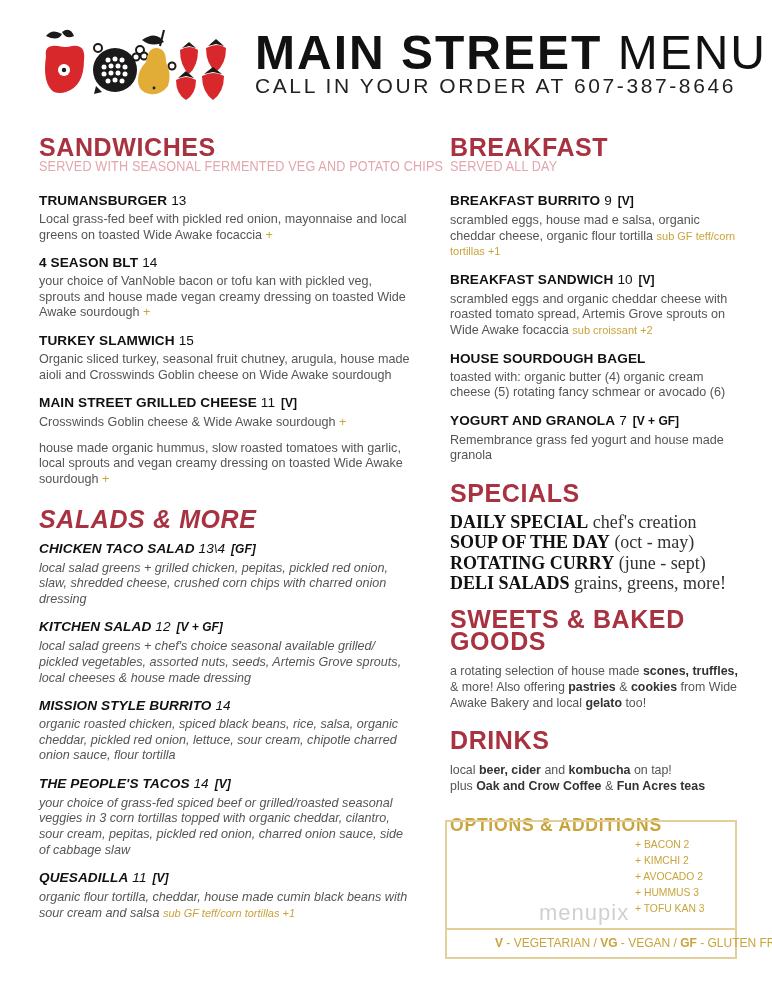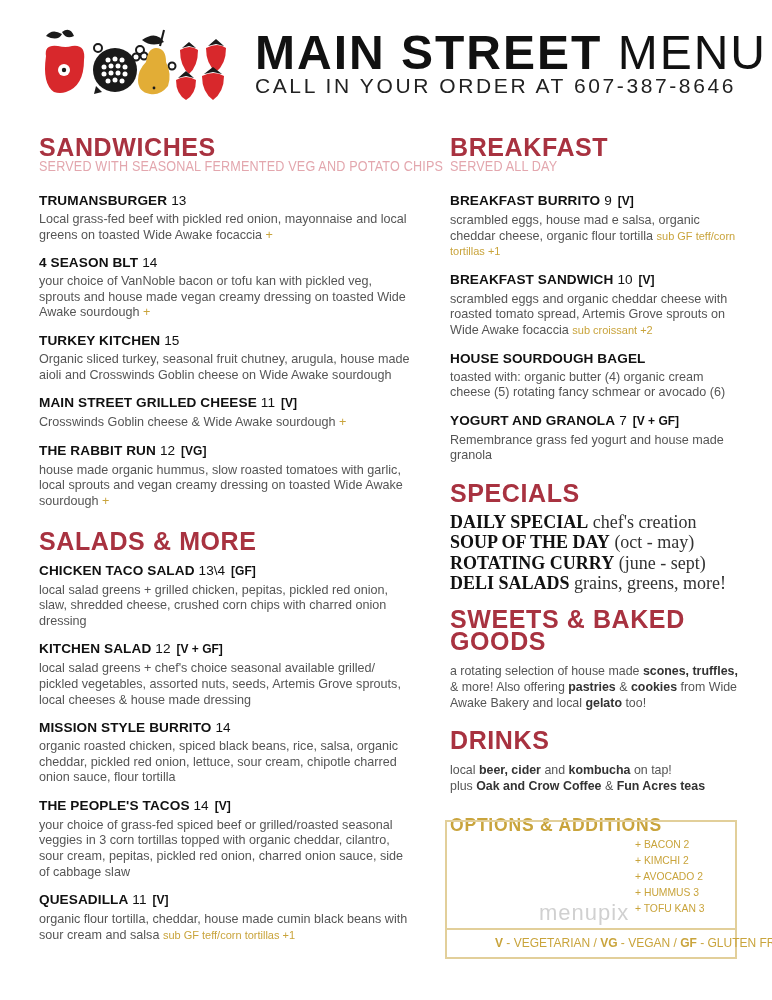--- a/index.html
+++ b/index.html
@@ -126,34 +126,33 @@
     <div id="sandwich-list" style="margin-top:16px;">
         <div class="item">
           <div class="item-head"><span class="item-name">TRUMANSBURGER</span><span class="item-price">13</span></div>
           <div class="item-desc">Local grass-fed beef with pickled red onion, mayonnaise and local greens on toasted Wide Awake focaccia <span class="gold">+</span></div>
         </div>
         <div class="item">
           <div class="item-head"><span class="item-name">4 SEASON BLT</span><span class="item-price">14</span></div>
           <div class="item-desc">your choice of VanNoble bacon or tofu kan with pickled veg, sprouts and house made vegan creamy dressing on toasted Wide Awake sourdough <span class="gold">+</span></div>
         </div>
         <div class="item">
-          <div class="item-head"><span class="item-name">TURKEY KITCHEN</span><span class="item-price">15</span></div>
+          <div class="item-head"><span class="item-name">TURKEY SLAMWICH</span><span class="item-price">15</span></div>
           <div class="item-desc">Organic sliced turkey, seasonal fruit chutney, arugula, house made aioli and Crosswinds Goblin cheese on Wide Awake sourdough</div>
         </div>
         <div class="item">
           <div class="item-head"><span class="item-name">MAIN STREET GRILLED CHEESE</span><span class="item-price">11</span><span class="item-tag">[V]</span></div>
           <div class="item-desc">Crosswinds Goblin cheese &amp; Wide Awake sourdough <span class="gold">+</span></div>
         </div>
         <div class="item">
-          <div class="item-head"><span class="item-name">THE RABBIT RUN</span><span class="item-price">12</span><span class="item-tag">[VG]</span></div>
           <div class="item-desc">house made organic hummus, slow roasted tomatoes with garlic, local sprouts and vegan creamy dressing on toasted Wide Awake sourdough <span class="gold">+</span></div>
         </div>
       </div>
   </div>
-  <div style="margin-top:20px;">
+  <div style="margin-top:20px;font-style:italic;">
     <div class="sec-title">SALADS &amp; MORE</div>
     <div id="salad-list" style="margin-top:9px;">
         <div class="item">
           <div class="item-head"><span class="item-name">CHICKEN TACO SALAD</span><span class="item-price">13\4</span><span class="item-tag">[GF]</span></div>
           <div class="item-desc">local salad greens + grilled chicken, pepitas, pickled red onion, slaw, shredded cheese, crushed corn chips with charred onion dressing</div>
         </div>
         <div class="item">
           <div class="item-head"><span class="item-name">KITCHEN SALAD</span><span class="item-price">12</span><span class="item-tag">[V + GF]</span></div>
           <div class="item-desc">local salad greens + chef's choice seasonal available grilled/ pickled vegetables, assorted nuts, seeds, Artemis Grove sprouts, local cheeses &amp; house made dressing</div>
         </div>

